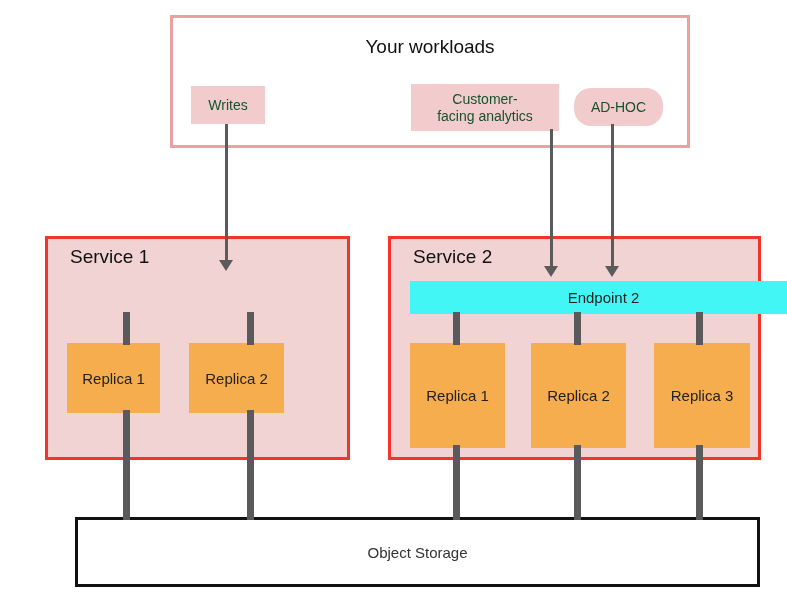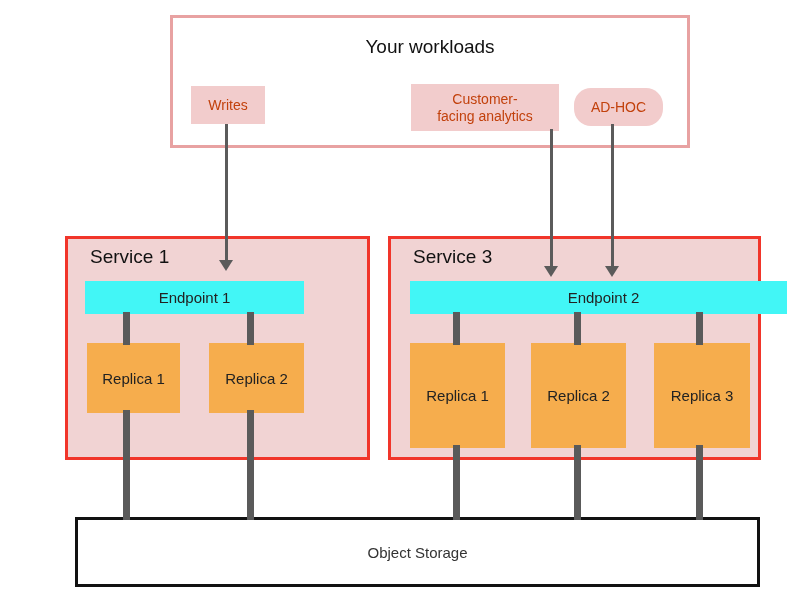--- a/index.html
+++ b/index.html
@@ -29,21 +29,21 @@
   .workloads-title {
     position: absolute;
     left: 0; right: 0; top: 18px;
     text-align: center;
     font-size: 19px;
     color: #111111;
   }
   .wl-item {
     position: absolute;
     background: #f2cccc;
-    color: #c2410c;
+    color: #14532d;
     font-size: 14px;
     display: flex;
     align-items: center;
     justify-content: center;
     text-align: center;
     line-height: 1.2;
     box-sizing: border-box;
   }
   .wl-writes   { left: 18px;  top: 68px; width: 74px;  height: 38px; }
   .wl-analytics{ left: 238px; top: 66px; width: 148px; height: 47px; padding: 0 25px; }
@@ -78,21 +78,21 @@
   
   .service-box {
     position: absolute;
     top: 236px;
     height: 224px;
     background: #f1d3d3;
     border: 3px solid #f1352a;
     box-sizing: border-box;
     z-index: 1;
   }
-  .service-1 { left: 42px;  width: 305px; padding-left: 16px; }
+  .service-1 { left: 22px;  width: 305px; padding-left: 16px; }
   .service-2 { left: 365px; width: 373px; }
   .service-title {
     position: absolute;
     left: 22px; top: 7px;
     font-size: 19px;
     color: #111111;
   }
   .endpoint {
     position: absolute;
     top: 42px; height: 33px;
@@ -189,27 +189,26 @@
   <div class="connector c-ep cx-677"></div>
 
   <div class="connector c-s1 cx-103"></div>
   <div class="connector c-s1 cx-227"></div>
   <div class="connector c-s2 cx-433"></div>
   <div class="connector c-s2 cx-555"></div>
   <div class="connector c-s2 cx-677"></div>
 
   <div class="service-box service-1">
     <div class="service-title">Service 1</div>
-    <div class="endpoint">Endpoint 1</div>
     <div class="replica s1-r1">Replica 1</div>
     <div class="replica s1-r2">Replica 2</div>
   </div>
 
   <div class="service-box service-2">
-    <div class="service-title">Service 3</div>
+    <div class="service-title">Service 2</div>
     <div class="endpoint">Endpoint 2</div>
     <div class="replica s2-r1">Replica 1</div>
     <div class="replica s2-r2">Replica 2</div>
     <div class="replica s2-r3">Replica 3</div>
   </div>
 
   <div class="storage-box">
     <span>Object Storage</span>
   </div>
 

